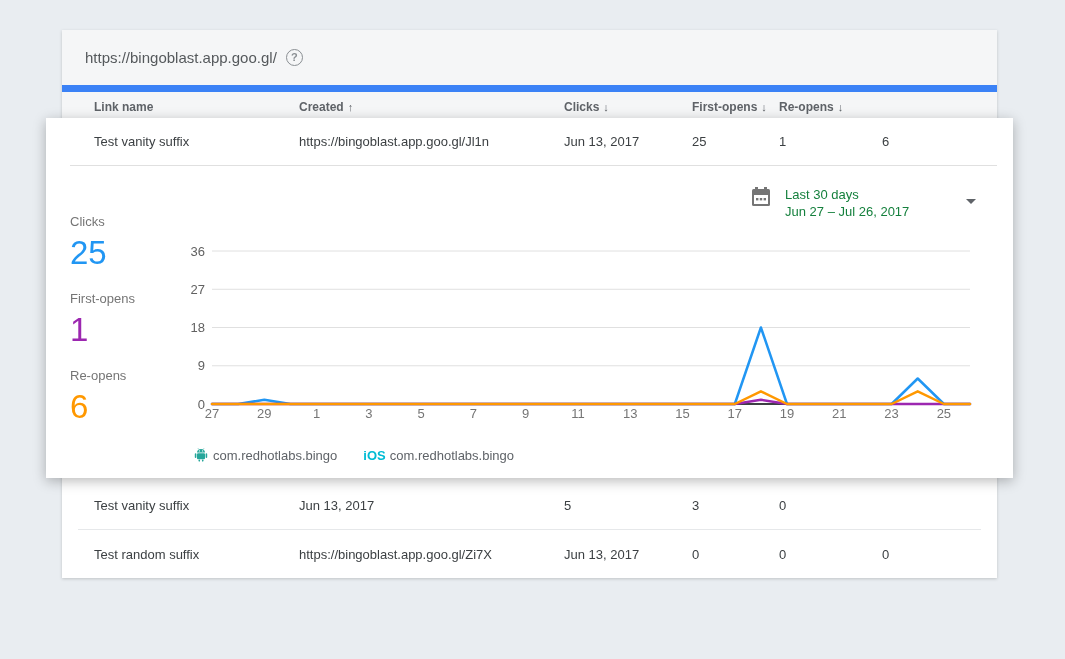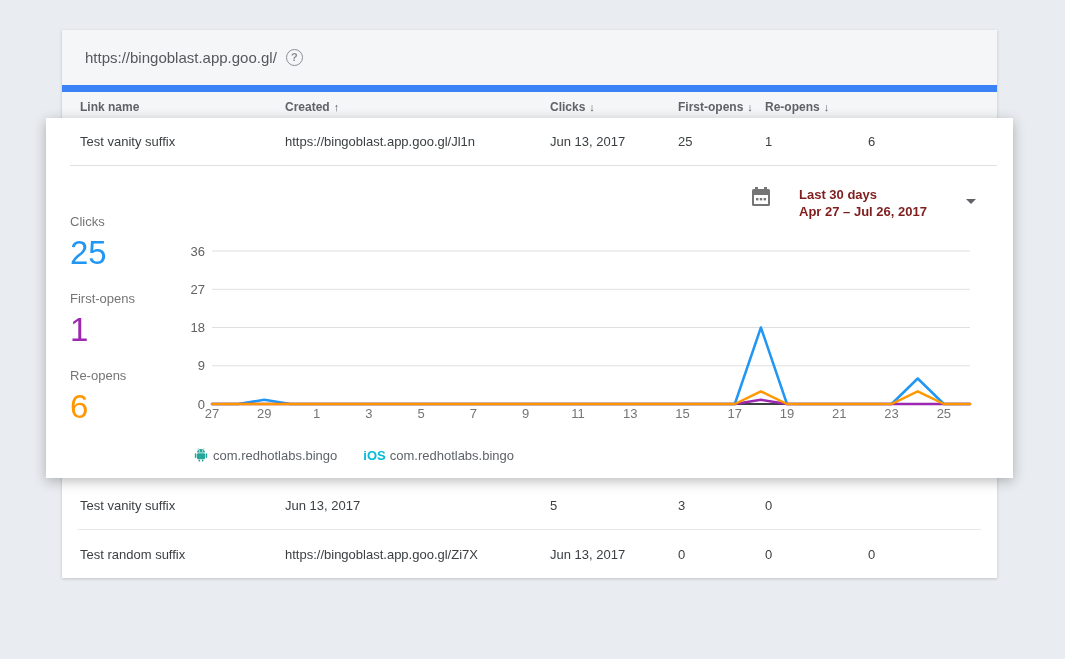--- a/index.html
+++ b/index.html
@@ -20,41 +20,41 @@
   }
   .card-url{font-size:15px;color:#55595c;}
   .help-icon{
     width:15px;height:15px;border:1.5px solid #8a8f93;border-radius:50%;
     color:#8a8f93;font-size:11px;font-weight:bold;line-height:15px;text-align:center;
     margin-left:9px;cursor:pointer;
   }
   .grid-row{
     display:grid;
     grid-template-columns:205px 265px 128px 87px 103px 1fr;
-    padding-left:18px;align-items:center;
+    padding-left:32px;align-items:center;
   }
   .table-header{
     height:30px;background:#f5f6f7;font-size:12px;color:#5f6368;font-weight:bold;
   }
   .table-header .col{cursor:pointer;}
   .sort-arrow{font-size:11px;color:#5f6368;margin-left:4px;font-weight:normal;}
   .data-row{height:48px;font-size:13px;color:#3c4043;background:#fff;cursor:pointer;}
   .bottom-rows{position:absolute;left:0;top:451px;width:100%;}
   .row-divider{height:1px;background:#e6e8ea;margin:0 16px;}
   
   .panel{
     position:absolute;left:46px;top:118px;width:967px;height:360px;
     background:#fff;box-shadow:0 3px 12px rgba(0,0,0,.28);z-index:5;
   }
   .panel-row-wrap{margin-left:16px;}
   .panel-row{height:47px;font-size:13px;color:#3c4043;cursor:pointer;}
   .panel-divider{position:absolute;left:24px;right:16px;top:47px;height:1px;background:#e0e0e0;}
   
   .date-picker{position:absolute;left:705px;top:68px;display:flex;align-items:flex-start;cursor:pointer;}
-  .date-text{margin-left:28px;font-size:13px;color:#7f1d1d;line-height:17px;font-weight:bold;}
+  .date-text{margin-left:14px;font-size:13px;color:#15803d;line-height:17px;}
   .caret{position:absolute;left:920px;top:81px;width:0;height:0;
     border-left:5px solid transparent;border-right:5px solid transparent;
     border-top:5.5px solid #5f6368;cursor:pointer;}
   
   .stats{position:absolute;left:24px;top:96px;width:120px;}
   .stat-label{font-size:13px;color:#757575;margin-top:0;}
   .stat-value{font-size:33px;line-height:36px;margin:6px 0 20px 0;}
   
   #chart-svg{position:absolute;left:140px;top:122px;}
   
@@ -118,21 +118,21 @@
       <rect x="4" y="1" width="3" height="4" fill="#757575"></rect>
       <rect x="13" y="1" width="3" height="4" fill="#757575"></rect>
       <rect x="1" y="3" width="18" height="17" rx="1.5" fill="#757575"></rect>
       <rect x="3" y="9" width="14" height="9" fill="#fff"></rect>
       <rect x="5" y="12" width="2.4" height="2.4" fill="#757575"></rect>
       <rect x="8.8" y="12" width="2.4" height="2.4" fill="#757575"></rect>
       <rect x="12.6" y="12" width="2.4" height="2.4" fill="#757575"></rect>
     </svg>
     <div class="date-text">
       <div>Last 30 days</div>
-      <div>Apr 27 – Jul 26, 2017</div>
+      <div>Jun 27 – Jul 26, 2017</div>
     </div>
   </div>
   <div class="caret"></div>
 
   <div class="stats">
     <div class="stat-label">Clicks</div>
     <div class="stat-value" style="color: rgb(33, 150, 243);">25</div>
     <div class="stat-label">First-opens</div>
     <div class="stat-value" style="color: rgb(156, 39, 176);">1</div>
     <div class="stat-label">Re-opens</div>

